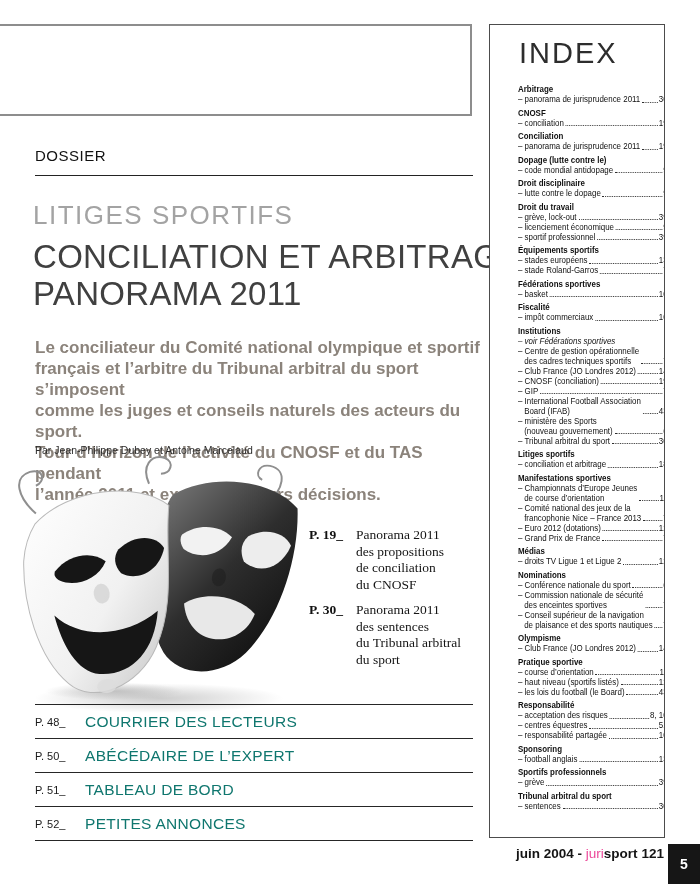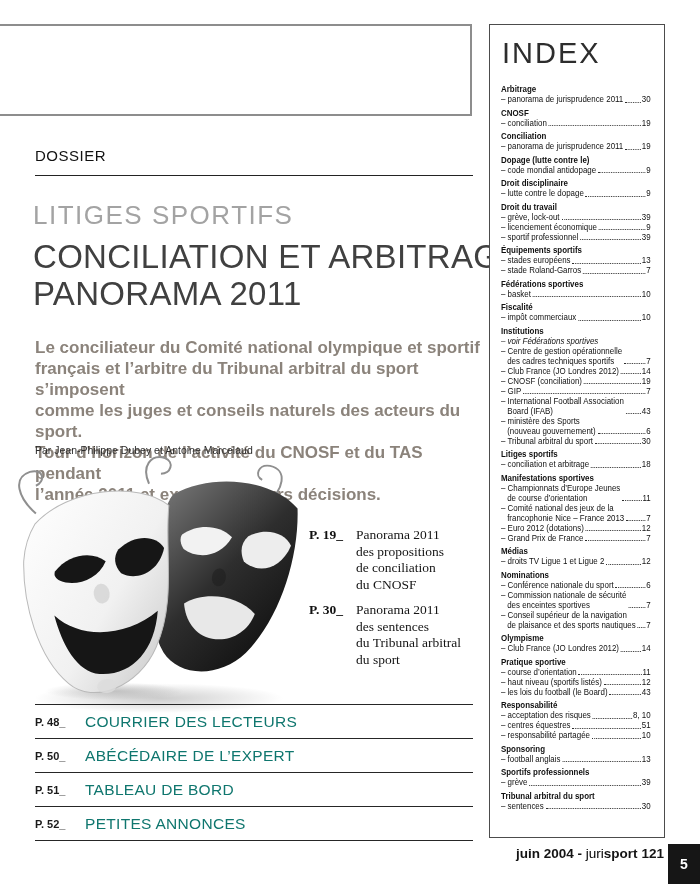--- a/index.html
+++ b/index.html
@@ -20,38 +20,38 @@
   .byline{left:35px;top:444px;width:438px;text-align:left;font-size:10.5px;color:#2e2e2e;}
   .masks{left:0;top:452px;width:308px;height:266px;}
   
   .features{left:309px;top:527px;width:173px;font-family:Liberation Serif, serif;}
   .feat{display:flex;margin-bottom:9px;}
   .feat-page{width:47px;flex:none;font-size:13.5px;font-weight:700;color:#111;}
   .feat-text{font-size:13.5px;line-height:16.5px;white-space:pre-line;color:#151515;}
   
   .rubriques{left:35px;top:704px;width:438px;border-bottom:1px solid #262626;}
   .rub{display:flex;align-items:center;height:33px;border-top:1px solid #262626;cursor:pointer;}
-  .rub-page{width:50px;flex:none;font-size:11px;font-weight:700;}
+  .rub-page{width:50px;flex:none;font-size:11px;font-weight:400;}
   .rub-label{font-size:15.5px;font-weight:400;letter-spacing:.3px;color:#0f766e;}
   
   .index-box{left:489px;top:24px;width:176px;height:814px;border:1.5px solid #4c4c4c;
-             box-sizing:border-box;padding:10px 11px;background:#fff;overflow:hidden;}
+             box-sizing:border-box;padding:10px 28px;background:#fff;overflow:hidden;}
   .index-title{font-size:29px;letter-spacing:2px;color:#2d2d2d;font-weight:400;margin:2px 0 14px 1px;}
   .entries{width:170px;transform:scaleX(0.88);transform-origin:left top;
            font-size:9px;line-height:10px;color:#101010;}
   .entry{margin-top:3.5px;}
   .entry-term{font-weight:700;}
   .idx-row{display:flex;align-items:flex-end;cursor:pointer;}
   .idx-row.italic{font-style:italic;}
   .idx-lbl{white-space:pre-line;padding-left:7px;text-indent:-7px;}
   .idx-dots{flex:1 1 6px;min-width:5px;border-bottom:1px dotted #2e2e2e;margin:0 1px 1.5px 2px;}
   .idx-pg{flex:none;white-space:nowrap;}
   
   .footer-line{right:36px;top:846px;font-size:13.5px;font-weight:700;color:#141414;}
-  .brand-light{color:#000000;font-weight:400;}
+  .brand-light{color:#ec4899;font-weight:400;}
   .issue-num{margin-left:4px;}
   .page-num-box{left:668px;top:844px;width:32px;height:40px;background:#161616;color:#fff;
                 display:flex;align-items:center;justify-content:center;font-size:14px;font-weight:700;}
 </style>
 </head>
 <body>
 
 <div class="page">
 
   <div class="abs top-box"></div>

